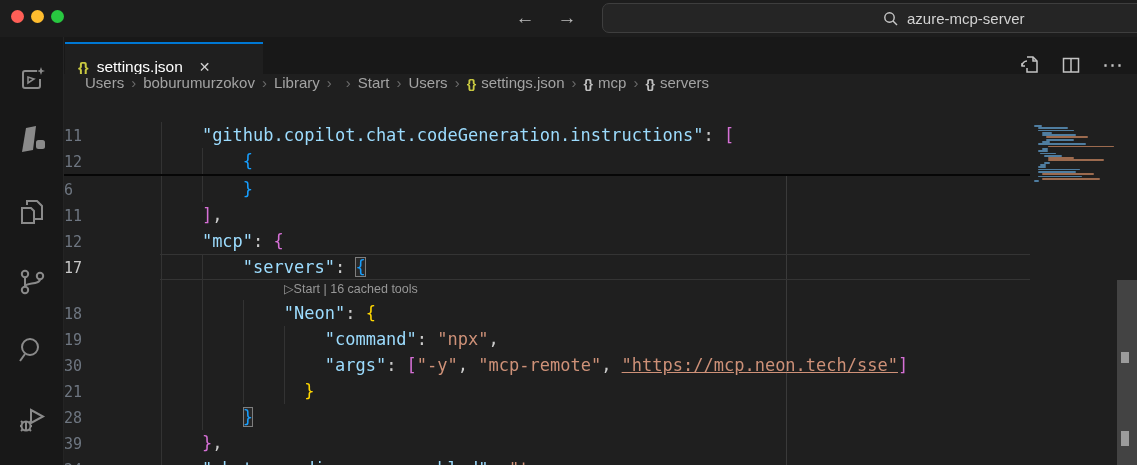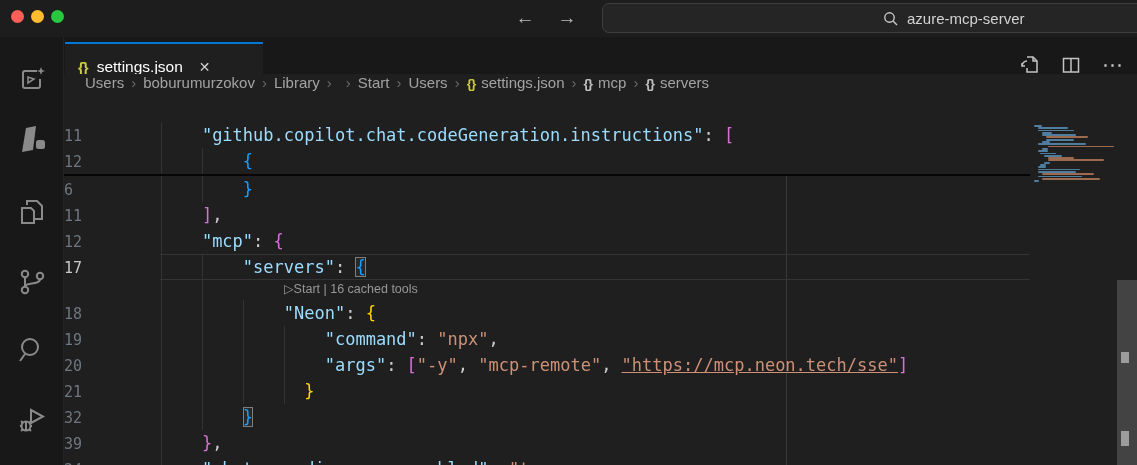--- a/index.html
+++ b/index.html
@@ -189,23 +189,23 @@
   <div class="guide" style="left:220px;top:204px;height:78px"></div>
 
   <div class="rows" id="code-rows">
       <div class="crow"><span class="ln">6</span><span class="ct">            <span class="tk-b">}</span></span></div>
       <div class="crow"><span class="ln">11</span><span class="ct">        <span class="tk-pk">]</span><span class="tk-p">,</span></span></div>
       <div class="crow"><span class="ln">12</span><span class="ct">        <span class="tk-k">"mcp"</span><span class="tk-p">: </span><span class="tk-pk">{</span></span></div>
       <div class="crow"><span class="ln cur">17</span><span class="ct">            <span class="tk-k">"servers"</span><span class="tk-p">: </span><span class="tk-b tk-match">{</span></span></div>
       <div class="lens"><span>▷Start</span><span> | </span><span>16 cached tools</span></div>
       <div class="crow"><span class="ln">18</span><span class="ct">                <span class="tk-k">"Neon"</span><span class="tk-p">: </span><span class="tk-g">{</span></span></div>
       <div class="crow"><span class="ln">19</span><span class="ct">                    <span class="tk-k">"command"</span><span class="tk-p">: </span><span class="tk-s">"npx"</span><span class="tk-p">,</span></span></div>
-      <div class="crow"><span class="ln">20</span><span class="ct">                    <span class="tk-k">"args"</span><span class="tk-p">: </span><span class="tk-pk">[</span><span class="tk-s">"-y"</span><span class="tk-p">, </span><span class="tk-s">"mcp-remote"</span><span class="tk-p">, </span><span class="tk-lk">"https://mcp.neon.tech/sse"</span><span class="tk-pk">]</span></span></div>
+      <div class="crow"><span class="ln">30</span><span class="ct">                    <span class="tk-k">"args"</span><span class="tk-p">: </span><span class="tk-pk">[</span><span class="tk-s">"-y"</span><span class="tk-p">, </span><span class="tk-s">"mcp-remote"</span><span class="tk-p">, </span><span class="tk-lk">"https://mcp.neon.tech/sse"</span><span class="tk-pk">]</span></span></div>
       <div class="crow"><span class="ln">21</span><span class="ct">                  <span class="tk-g">}</span></span></div>
-      <div class="crow"><span class="ln">32</span><span class="ct">            <span class="tk-b tk-match">}</span></span></div>
+      <div class="crow"><span class="ln">28</span><span class="ct">            <span class="tk-b tk-match">}</span></span></div>
       <div class="crow"><span class="ln">39</span><span class="ct">        <span class="tk-pk">}</span><span class="tk-p">,</span></span></div>
       <div class="crow"><span class="ln">24</span><span class="ct">        <span class="tk-k">"chat.mcp.discovery.enabled"</span><span class="tk-p">: </span><span class="tk-s">"t</span></span></div>
     </div>
 
   <div class="sticky" id="sticky-rows">
     <div class="sguide" style="left:97px;top:0;height:52px"></div>
     <div class="sguide" style="left:138px;top:26px;height:26px"></div>
   <div class="crow"><span class="ln">11</span><span class="ct">        <span class="tk-k">"github.copilot.chat.codeGeneration.instructions"</span><span class="tk-p">: </span><span class="tk-pk">[</span></span></div>
       <div class="crow"><span class="ln">12</span><span class="ct">            <span class="tk-b">{</span></span></div>
     </div>

